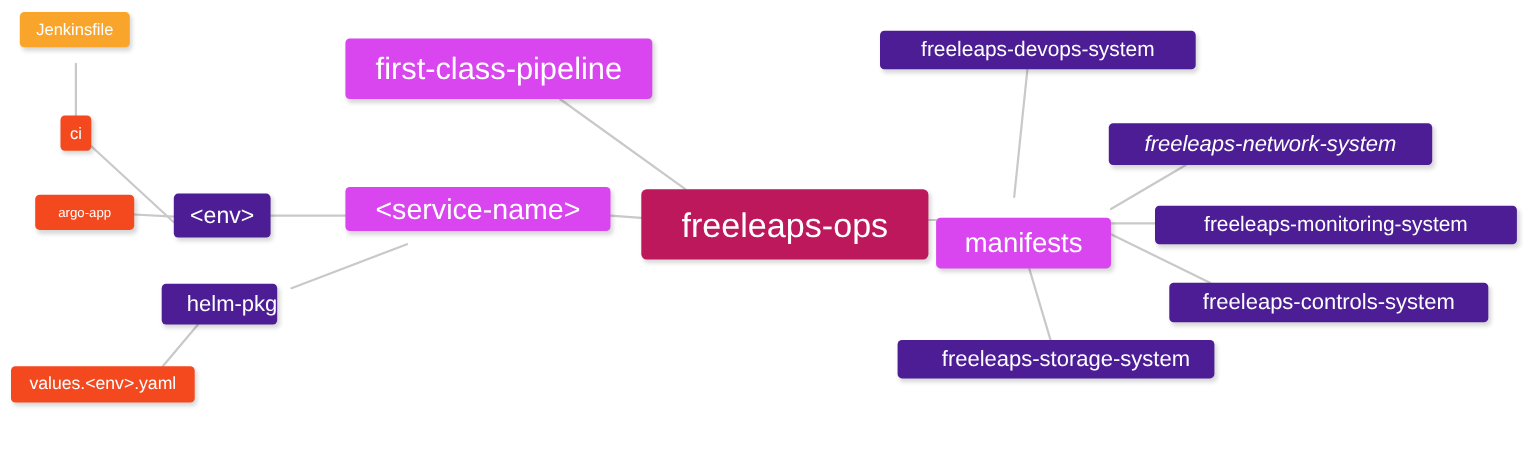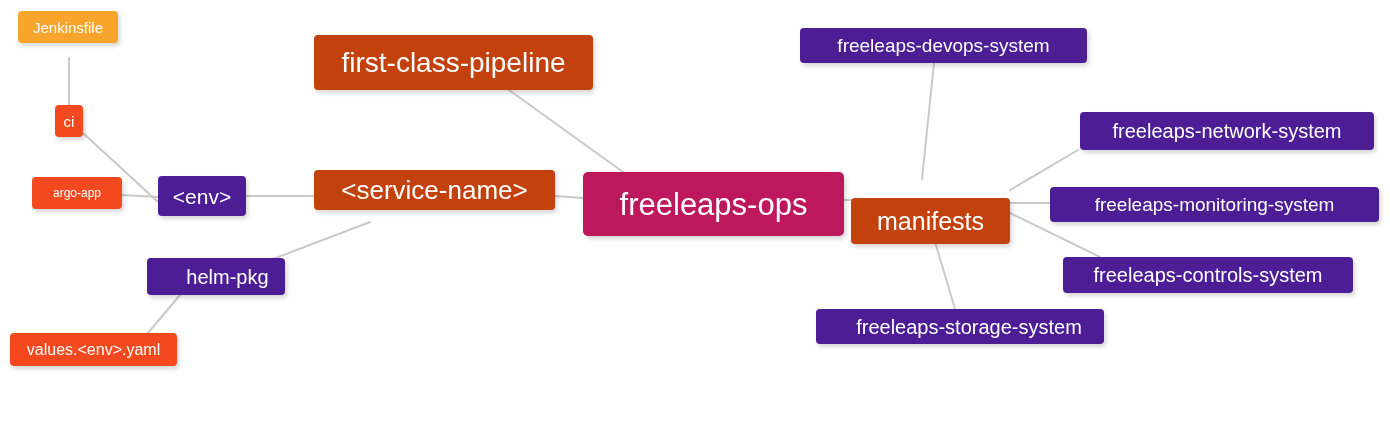--- a/index.html
+++ b/index.html
@@ -38,21 +38,21 @@
     white-space: nowrap;
     line-height: 1;
     box-shadow: 2px 3px 4px rgba(0,0,0,0.16);
     cursor: pointer;
     user-select: none;
   }
   .node-root {
     background: #be185d;
     border-radius: 5px;
   }
-  .node-blue   { background: #c2410c; }
+  .node-blue   { background: #d946ef; }
   .node-green  { background: #4c1d95; }
   .node-orange { background: #f9a52b; }
   .node-red    { background: #f4491e; }
 </style>
 </head>
 <body>
 
 <div id="mindmap-canvas">
 
   <svg id="edge-layer" viewBox="0 0 1390 421" xmlns="http://www.w3.org/2000/svg">
@@ -78,42 +78,42 @@
       </div>
       <div class="node node-red" style="left: 55px; top: 105px; width: 28px; height: 32px; font-size: 15px;">
         <span>ci</span>
       </div>
       <div class="node node-red" style="left: 32px; top: 177px; width: 90px; height: 32px; font-size: 12px;">
         <span>argo-app</span>
       </div>
       <div class="node node-green" style="left: 158px; top: 176px; width: 88px; height: 40px; font-size: 21px;">
         <span>&lt;env&gt;</span>
       </div>
-      <div class="node node-green" style="left: 147px; top: 258px; width: 138px; height: 37px; font-size: 20px; padding-left: 23px;">
+      <div class="node node-green" style="left: 147px; top: 258px; width: 105px; height: 37px; font-size: 20px; padding-left: 23px;">
         <span>helm-pkg</span>
       </div>
       <div class="node node-red" style="left: 10px; top: 333px; width: 167px; height: 33px; font-size: 16px;">
         <span>values.&lt;env&gt;.yaml</span>
       </div>
       <div class="node node-blue" style="left: 314px; top: 35px; width: 279px; height: 55px; font-size: 28px;">
         <span>first-class-pipeline</span>
       </div>
       <div class="node node-blue" style="left: 314px; top: 170px; width: 241px; height: 40px; font-size: 26px;">
         <span>&lt;service-name&gt;</span>
       </div>
       <div class="node node-root" style="left: 583px; top: 172px; width: 261px; height: 64px; font-size: 31px;">
         <span>freeleaps-ops</span>
       </div>
       <div class="node node-blue" style="left: 851px; top: 179px; width: 159px; height: 46px; font-size: 25px; margin-top: 19px;">
         <span>manifests</span>
       </div>
       <div class="node node-green" style="left: 800px; top: 28px; width: 287px; height: 35px; font-size: 19px;">
         <span>freeleaps-devops-system</span>
       </div>
-      <div class="node node-green" style="left: 1080px; top: 112px; width: 294px; height: 38px; font-size: 20px;">
+      <div class="node node-green" style="left: 1008px; top: 112px; width: 294px; height: 38px; font-size: 20px; font-style: italic;">
         <span>freeleaps-network-system</span>
       </div>
       <div class="node node-green" style="left: 1050px; top: 187px; width: 329px; height: 35px; font-size: 19px;">
         <span>freeleaps-monitoring-system</span>
       </div>
       <div class="node node-green" style="left: 1063px; top: 257px; width: 290px; height: 36px; font-size: 20px;">
         <span>freeleaps-controls-system</span>
       </div>
       <div class="node node-green" style="left: 816px; top: 309px; width: 288px; height: 35px; font-size: 20px; padding-left: 18px;">
         <span>freeleaps-storage-system</span>

